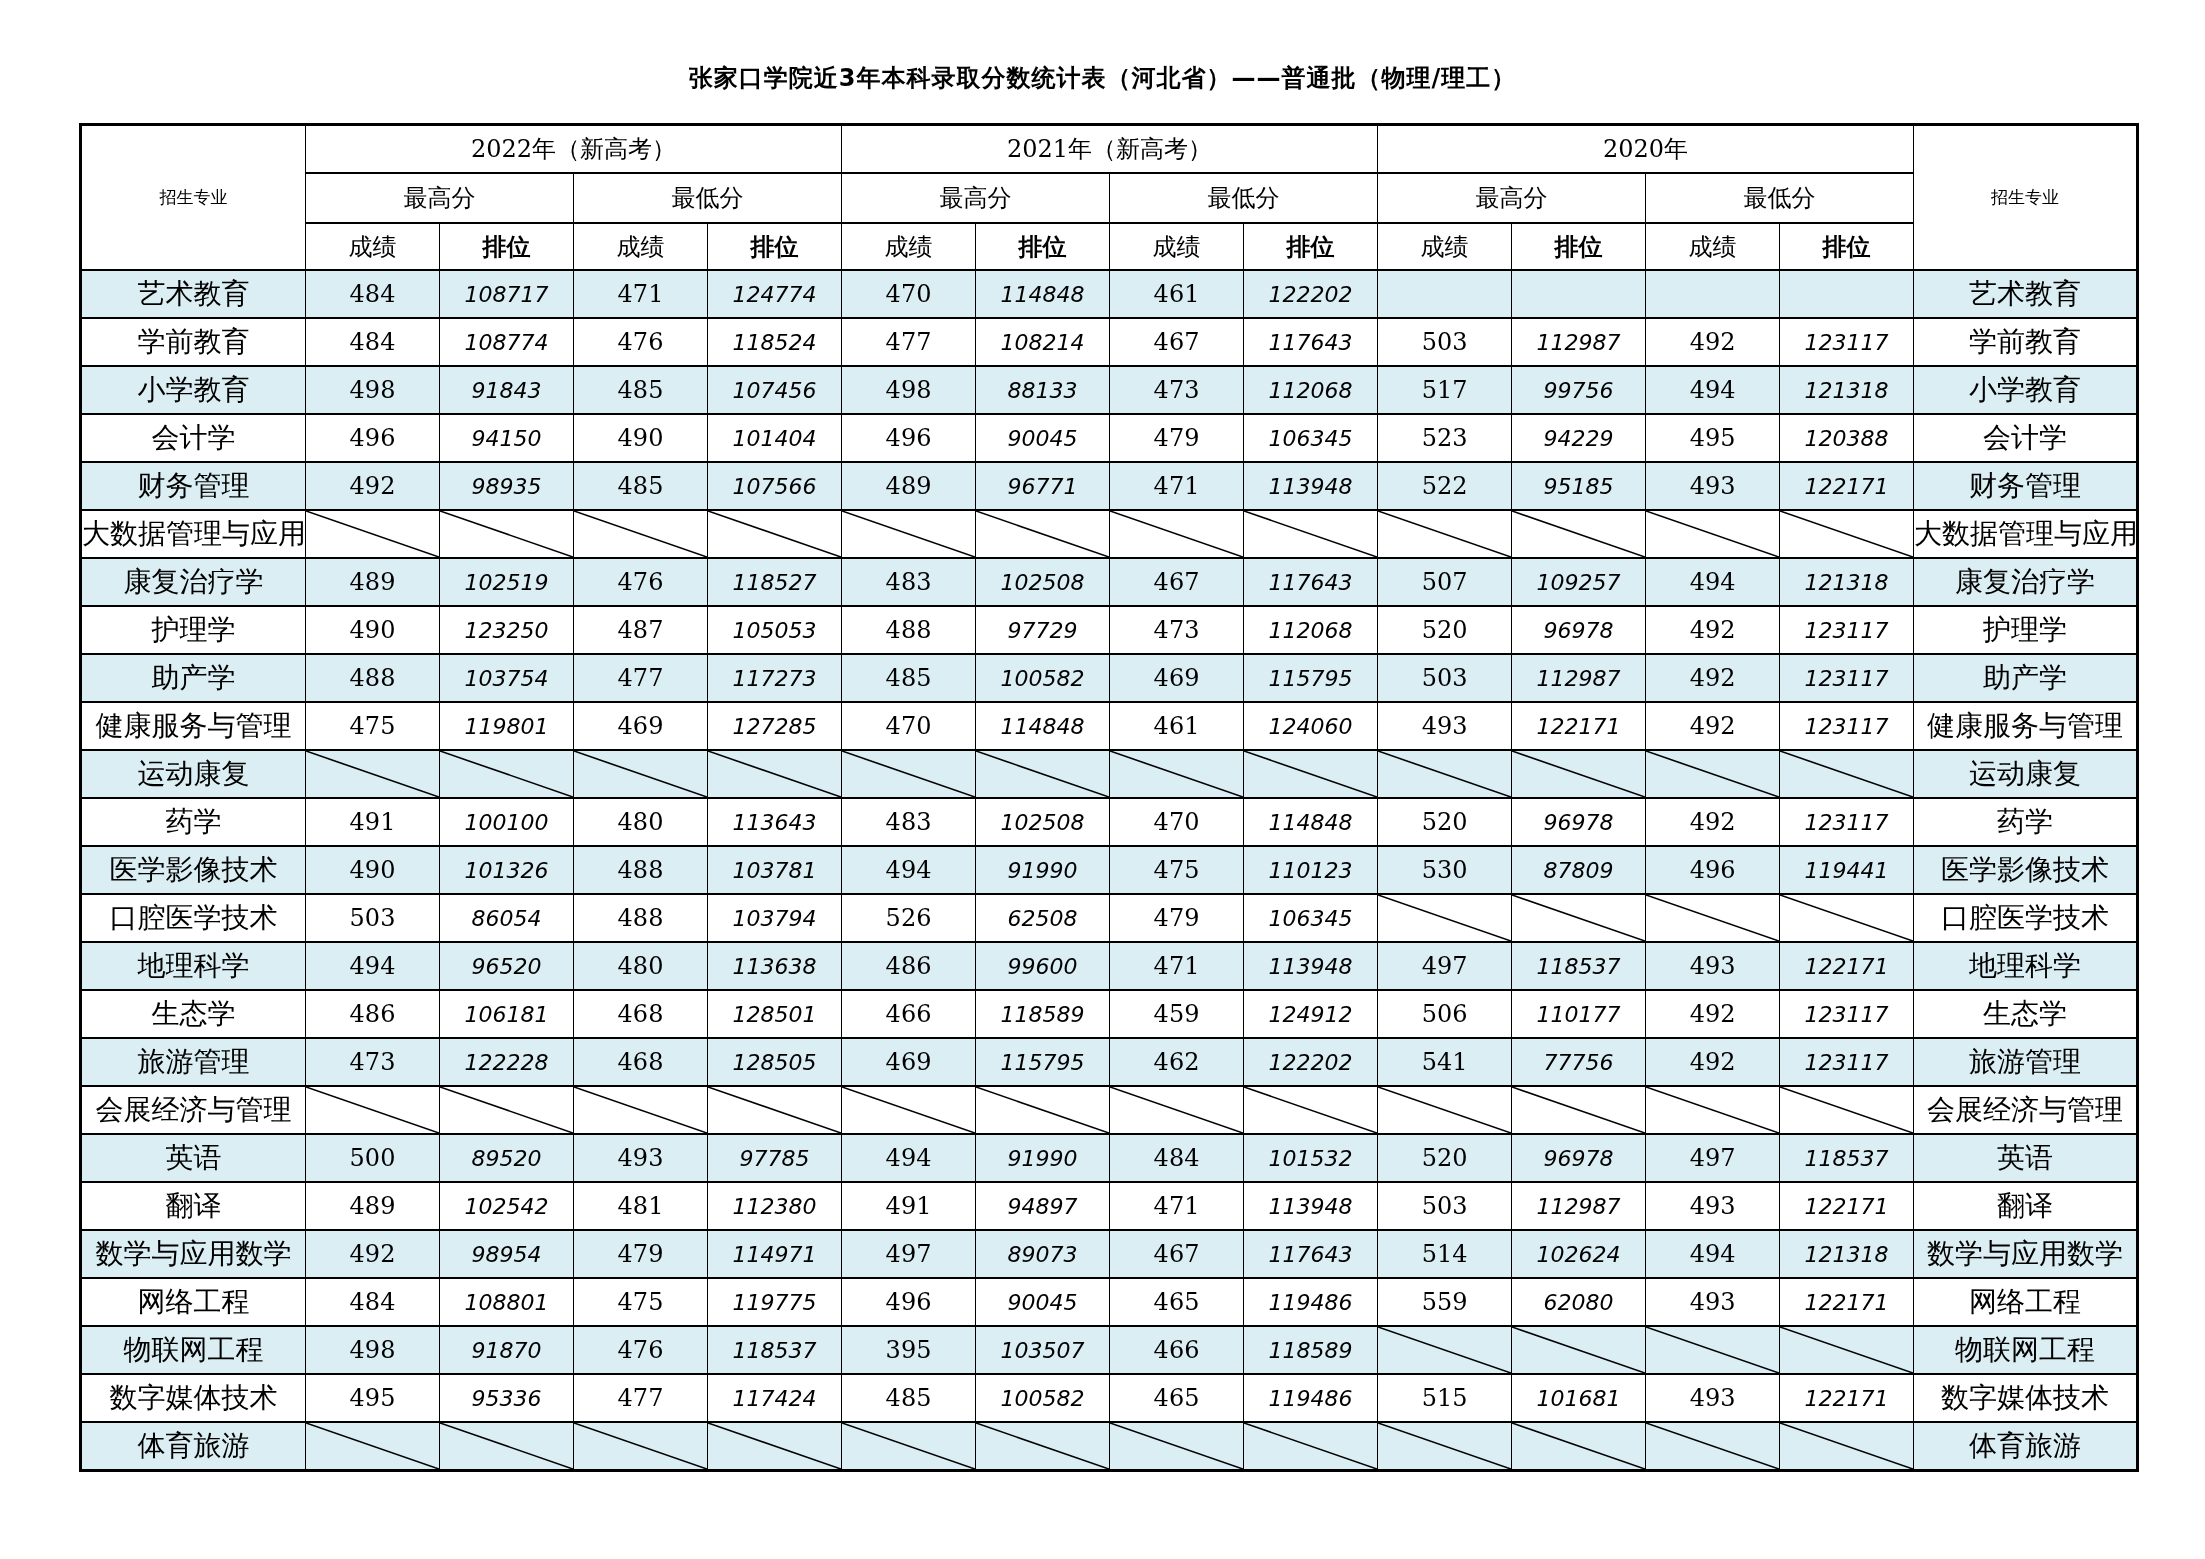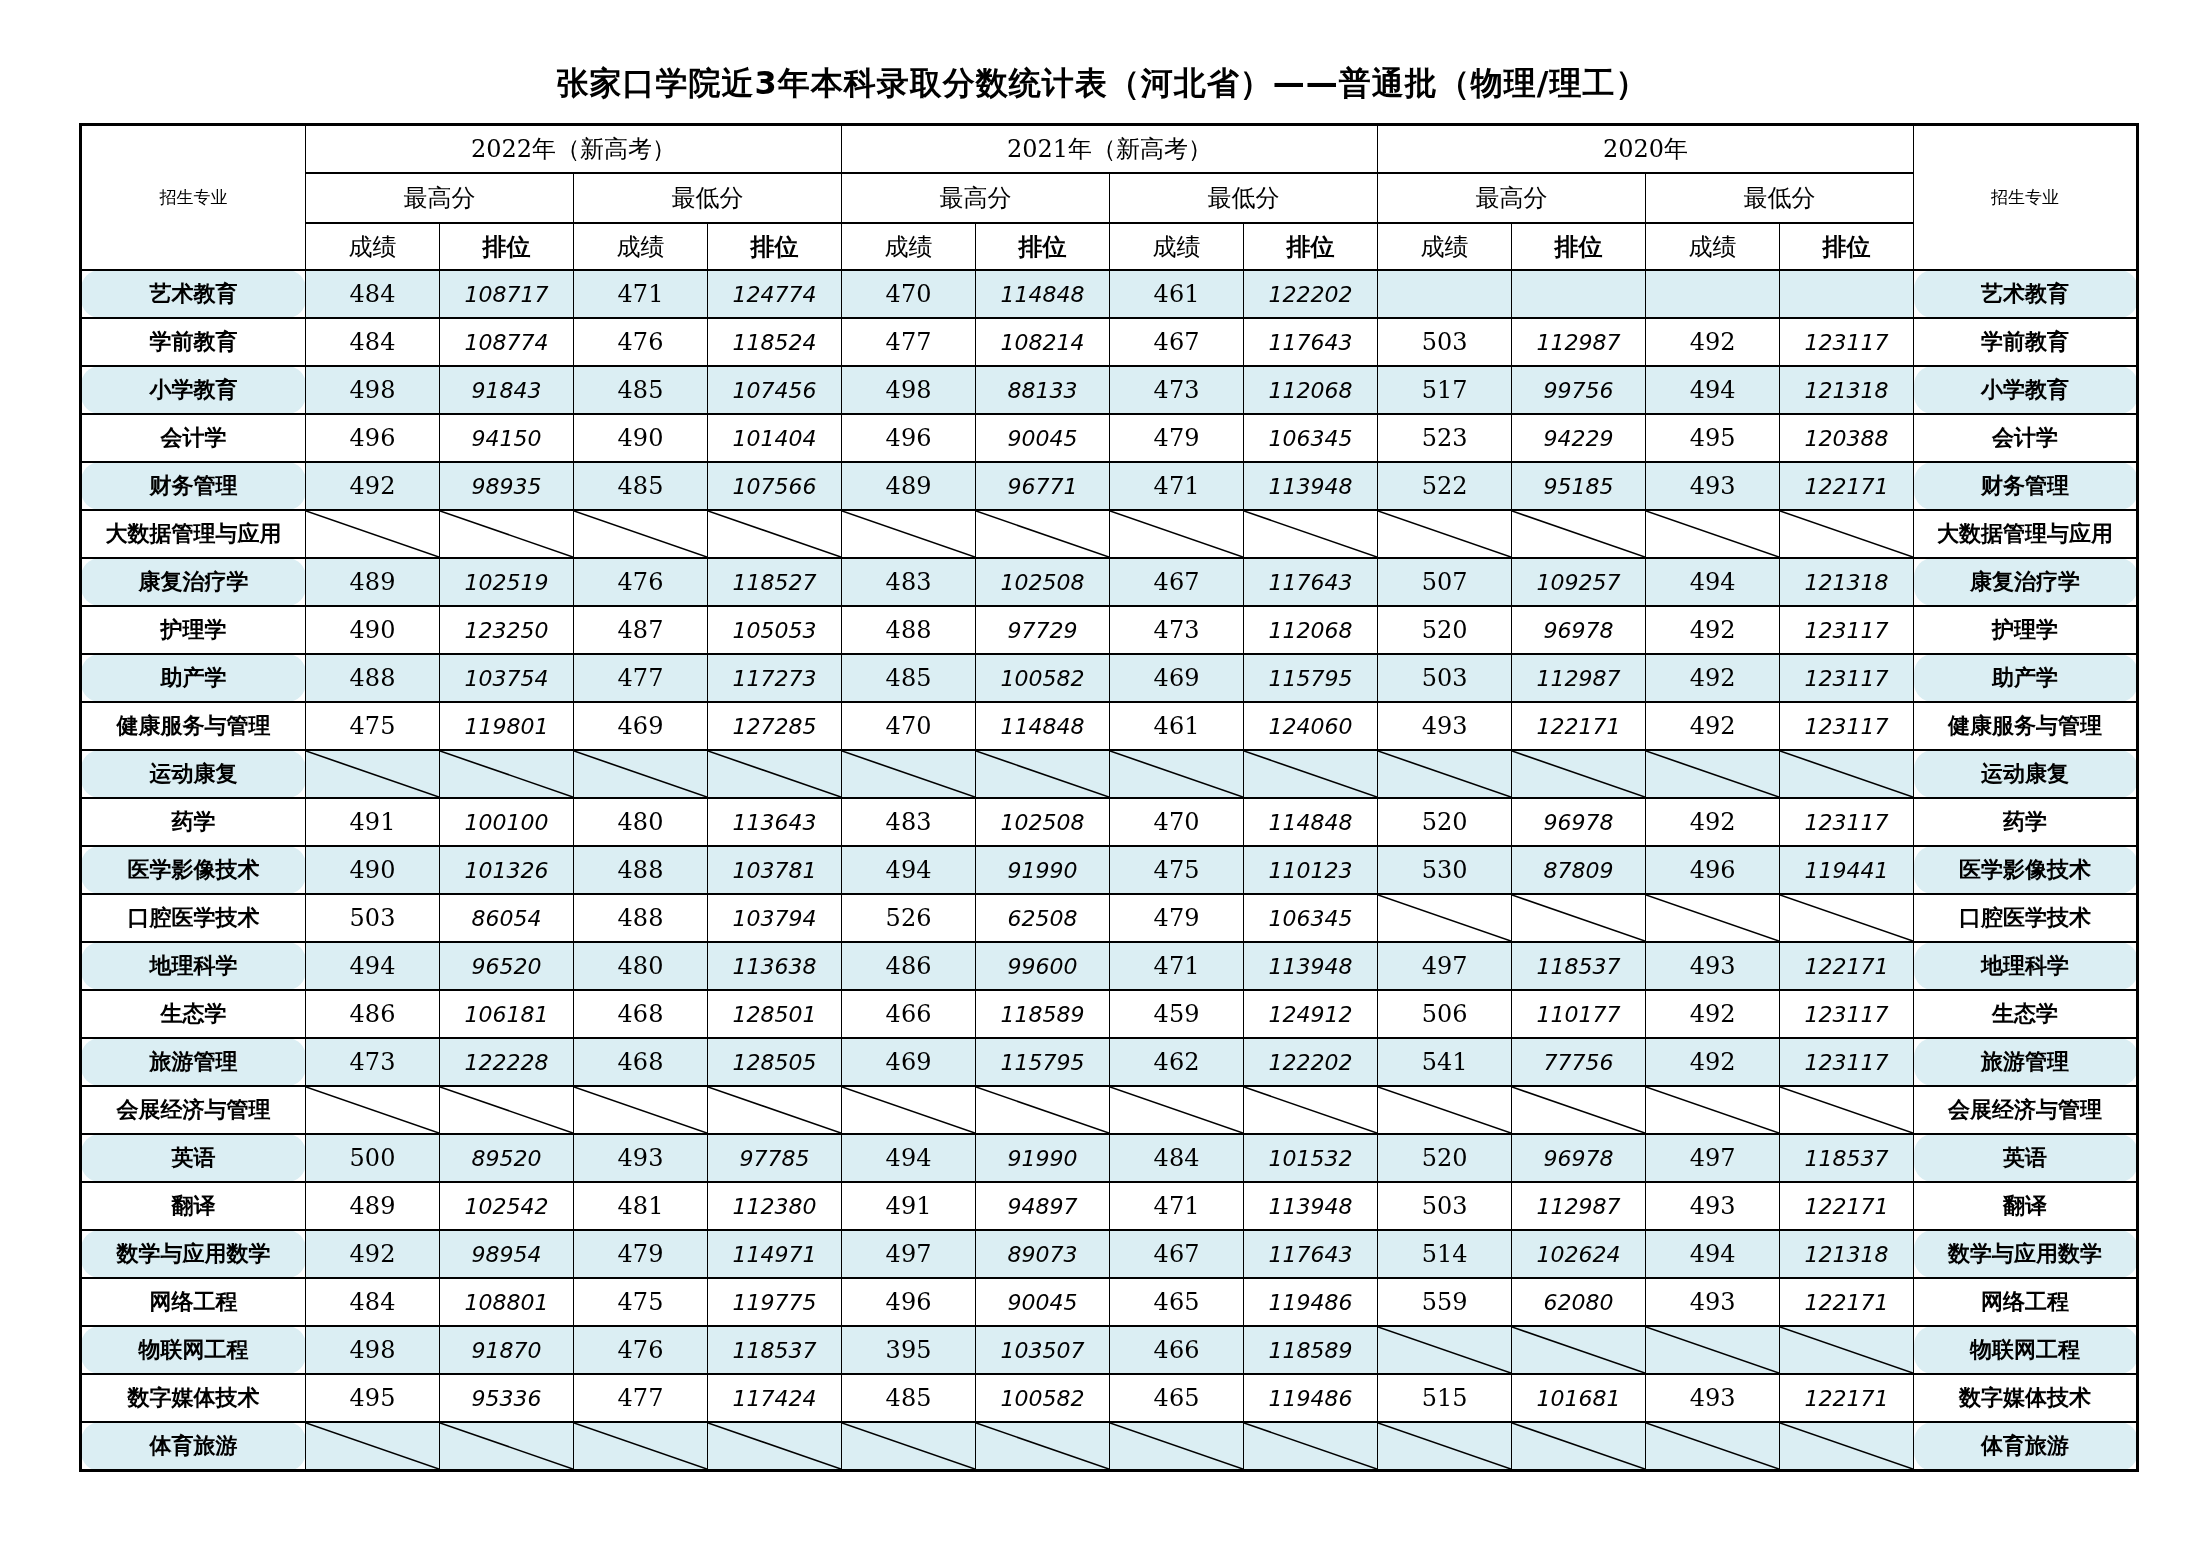--- a/index.html
+++ b/index.html
@@ -1,28 +1,28 @@
 <!DOCTYPE html>
 <html><head>
 <meta charset="utf-8">
 <style>
   html, body { margin:0; padding:0; background:#ffffff; }
   body { width:2205px; height:1559px; position:relative; overflow:hidden; font-family:"DejaVu Sans", sans-serif; color:#000; }
-  .title { position:absolute; left:0; width:2205px; top:62px; text-align:center; font-size:32px; font-weight:bold; font-family:"DejaVu Sans", sans-serif; letter-spacing:1px; }
+  .title { position:absolute; left:0; width:2205px; top:62px; text-align:center; font-size:24px; font-weight:bold; font-family:"DejaVu Sans", sans-serif; letter-spacing:1px; }
   table.grid { position:absolute; left:79px; top:123px; border-collapse:collapse; table-layout:fixed; width:2057px; }
   table.grid td, table.grid th { border-left:1.5px solid #000; border-right:1.5px solid #000; border-top:2.5px solid #000; border-bottom:2.5px solid #000; padding:0; text-align:center; vertical-align:middle; position:relative; overflow:hidden; }
   table.grid { border:3px solid #000; }
   th { font-weight:bold; font-size:24px; font-family:"DejaVu Sans", sans-serif; }
   .h1 th { height:46px; font-weight:normal; font-family:"DejaVu Serif", serif; font-size:24px; }
   .h2 th { height:48px; font-weight:normal; font-size:24px;margin-top:28px; }
   .h3 th { height:45px; font-weight:normal; font-size:24px; }
   .h3 th.rank { font-weight:bold; }
   th.major-head { font-weight:normal; font-size:17px; }
   tr.data td { height:46px; font-size:24px; }
-  tr.data td.major { font-weight:bold; font-size:22px; white-space:nowrap;border-radius:19px; }
+  tr.data td.major { font-weight:normal; font-size:28px; white-space:nowrap; }
   tr.data td.score { font-family:"DejaVu Serif", serif; }
   tr.data td.rank { font-style:italic; font-family:"DejaVu Sans", sans-serif; font-size:22px; }
   tr.data.shaded td { background:#dbeef3; }
   td.na svg { position:absolute; left:0; top:0; width:100%; height:100%; }
 </style>
 </head>
 <body>
 
 <div class="title">张家口学院近3年本科录取分数统计表（河北省）——普通批（物理/理工）</div>
 

